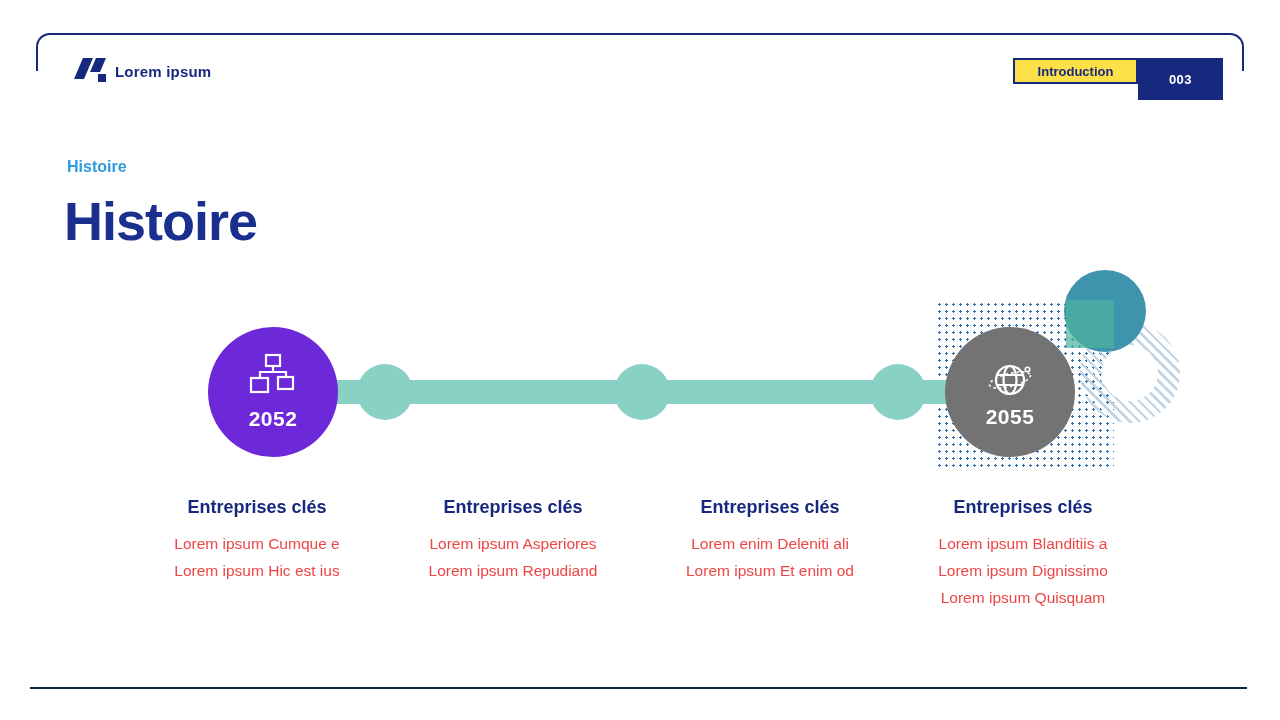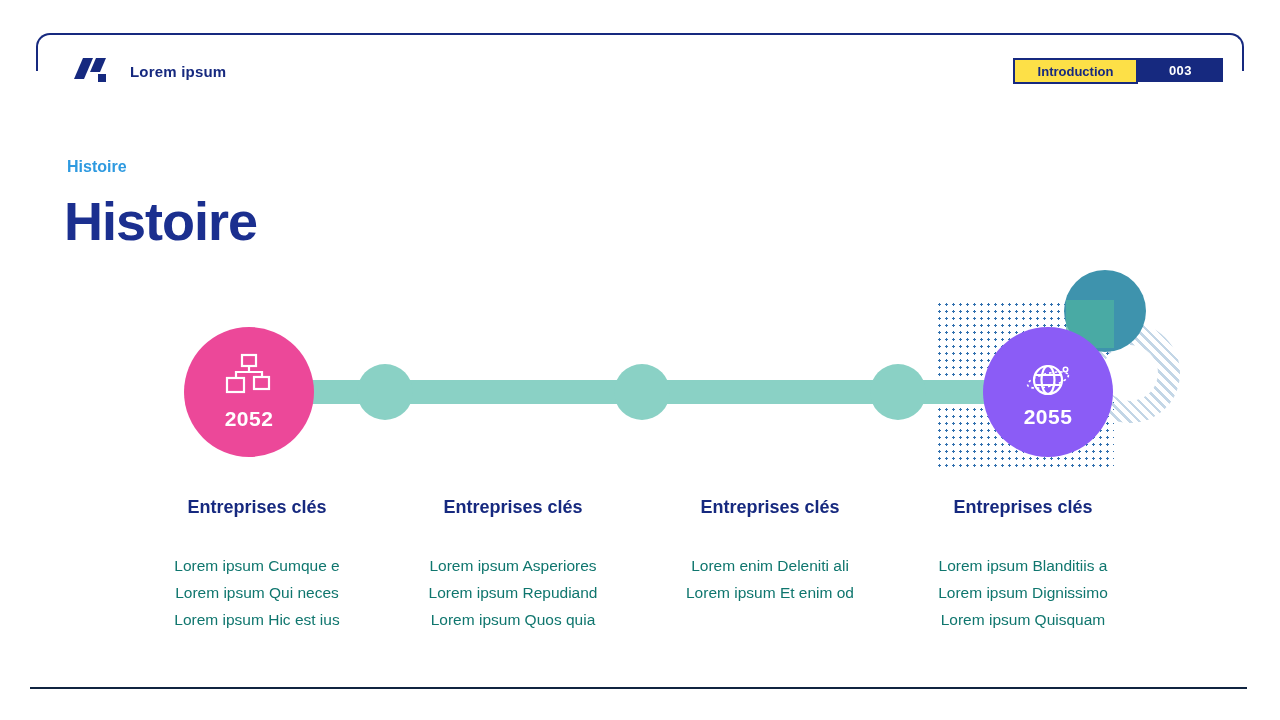--- a/index.html
+++ b/index.html
@@ -6,26 +6,26 @@
   html,body { width:1280px; height:720px; background:#fff; overflow:hidden;
               font-family:"Liberation Sans", sans-serif; }
   .slide { position:relative; width:1280px; height:720px; background:#fff; }
 
   
   .top-frame { position:absolute; left:36px; top:33px; width:1208px; height:38px;
                border:2px solid #16297f; border-bottom:none;
                border-radius:14px 14px 0 0; }
 
   
-  .brand { position:absolute; left:74px; top:57px; display:flex; align-items:center; gap:22px; }
+  .brand { position:absolute; left:74px; top:57px; display:flex; align-items:center; gap:7px; }
   .brand-name { font-size:15px; font-weight:bold; color:#16297f; letter-spacing:.2px; }
   .nav-tab { position:absolute; left:1013px; top:58px; width:125px; height:26px;
              border:2px solid #16297f; background:#fde047; color:#16297f;
              font-size:13px; font-weight:bold; display:flex; align-items:center; justify-content:center; }
-  .page-num { position:absolute; left:1138px; top:58px; width:85px; height:24px;
+  .page-num { position:absolute; left:1138px; top:58px; width:85px; height:42px;
               background:#16297f; color:#fff; font-size:13px; font-weight:bold;
               display:flex; align-items:center; justify-content:center; letter-spacing:.5px; }
 
   
   .eyebrow { position:absolute; left:67px; top:158px; font-size:16px; font-weight:bold; color:#2e9ae0; }
   .page-title { position:absolute; left:64px; top:190px; font-size:54px; font-weight:bold;
                 color:#1b2f8f; letter-spacing:-1px; }
 
   
   .dots-square { position:absolute; left:936px; top:301px; width:178px; height:170px;
@@ -44,22 +44,22 @@
   .connector { position:absolute; left:257px; top:380px; width:769px; height:24px; background:#8ad1c5; }
   .mid-dot { position:absolute; top:364px; width:56px; height:56px; border-radius:50%; background:#8ad1c5; }
   .node { position:absolute; top:327px; width:130px; height:130px; border-radius:50%;
           display:flex; flex-direction:column; align-items:center; justify-content:center;
           gap:4px; color:#fff; }
   .node .year { font-size:21px; font-weight:bold; letter-spacing:.5px; }
   .node svg { overflow:visible; }
 
   
   .col { position:absolute; top:497px; width:240px; text-align:center; }
-  .col .col-heading { font-size:18px; font-weight:bold; color:#16297f; margin-bottom:34px; }
-  .col .item { font-size:15.5px; color:#0f766e; line-height:27px; }
+  .col .col-heading { font-size:18px; font-weight:bold; color:#16297f; margin-bottom:12px; }
+  .col .item { font-size:15.5px; color:#ef4444; line-height:27px; }
 
   .footer-line { position:absolute; left:30px; top:687px; width:1217px; height:2px; background:#102440; }
 </style>
 </head>
 <body>
 
 <div class="slide">
 
   <div class="top-frame"></div>
 
@@ -83,54 +83,52 @@
   <div class="stripe-ring"></div>
   <div class="stripe-ring-hole"></div>
   <div class="deco-circle"></div>
   <div class="deco-square"></div>
 
   <div class="connector"></div>
   <div class="mid-dot" style="left:357px"></div>
   <div class="mid-dot" style="left:614px"></div>
   <div class="mid-dot" style="left:870px"></div>
 
-  <div class="node" style="left: 184px; background-color: #ec4899; gap: 8px;">
+  <div class="node" style="left: 208px; background-color: #6d28d9; gap: 8px;">
     <svg width="56" height="46" viewBox="0 0 56 46" fill="none" stroke="#fff" stroke-width="2.2">
       <rect x="21" y="2" width="14" height="11"></rect>
       <path d="M28 13 V19 M15 25 V19 H41 V24"></path>
       <rect x="6" y="25" width="17" height="14"></rect>
       <rect x="33" y="24" width="15" height="12"></rect>
     </svg>
     <div class="year">2052</div>
   </div>
 
 
 
-  <div class="node" style="left: 983px; background-color: #8b5cf6;">
+  <div class="node" style="left: 945px; background-color: #737373;">
     <svg width="56" height="46" viewBox="0 0 56 46" fill="none" stroke="#fff" stroke-width="2.2">
       <circle cx="28" cy="25" r="14"></circle>
       <ellipse cx="28" cy="25" rx="6.5" ry="14"></ellipse>
       <path d="M15 20 H41 M15 30 H41"></path>
       <ellipse cx="28" cy="25" rx="21" ry="6.5" transform="rotate(-14 28 25)" stroke-width="1.6" stroke-dasharray="2.5 3"></ellipse>
       <circle cx="45.5" cy="14.5" r="2.2" stroke-width="1.6"></circle>
     </svg>
     <div class="year">2055</div>
   </div>
 
   <div class="col" style="left:137px">
     <div class="col-heading">Entreprises clés</div>
     <div class="item">Lorem ipsum Cumque e</div>
-    <div class="item">Lorem ipsum Qui neces</div>
     <div class="item">Lorem ipsum Hic est ius</div>
   </div>
   <div class="col" style="left:393px">
     <div class="col-heading">Entreprises clés</div>
     <div class="item">Lorem ipsum Asperiores</div>
     <div class="item">Lorem ipsum Repudiand</div>
-    <div class="item">Lorem ipsum Quos quia</div>
   </div>
   <div class="col" style="left:650px">
     <div class="col-heading">Entreprises clés</div>
     <div class="item">Lorem enim Deleniti ali</div>
     <div class="item">Lorem ipsum Et enim od</div>
   </div>
   <div class="col" style="left:903px">
     <div class="col-heading">Entreprises clés</div>
     <div class="item">Lorem ipsum Blanditiis a</div>
     <div class="item">Lorem ipsum Dignissimo</div>

